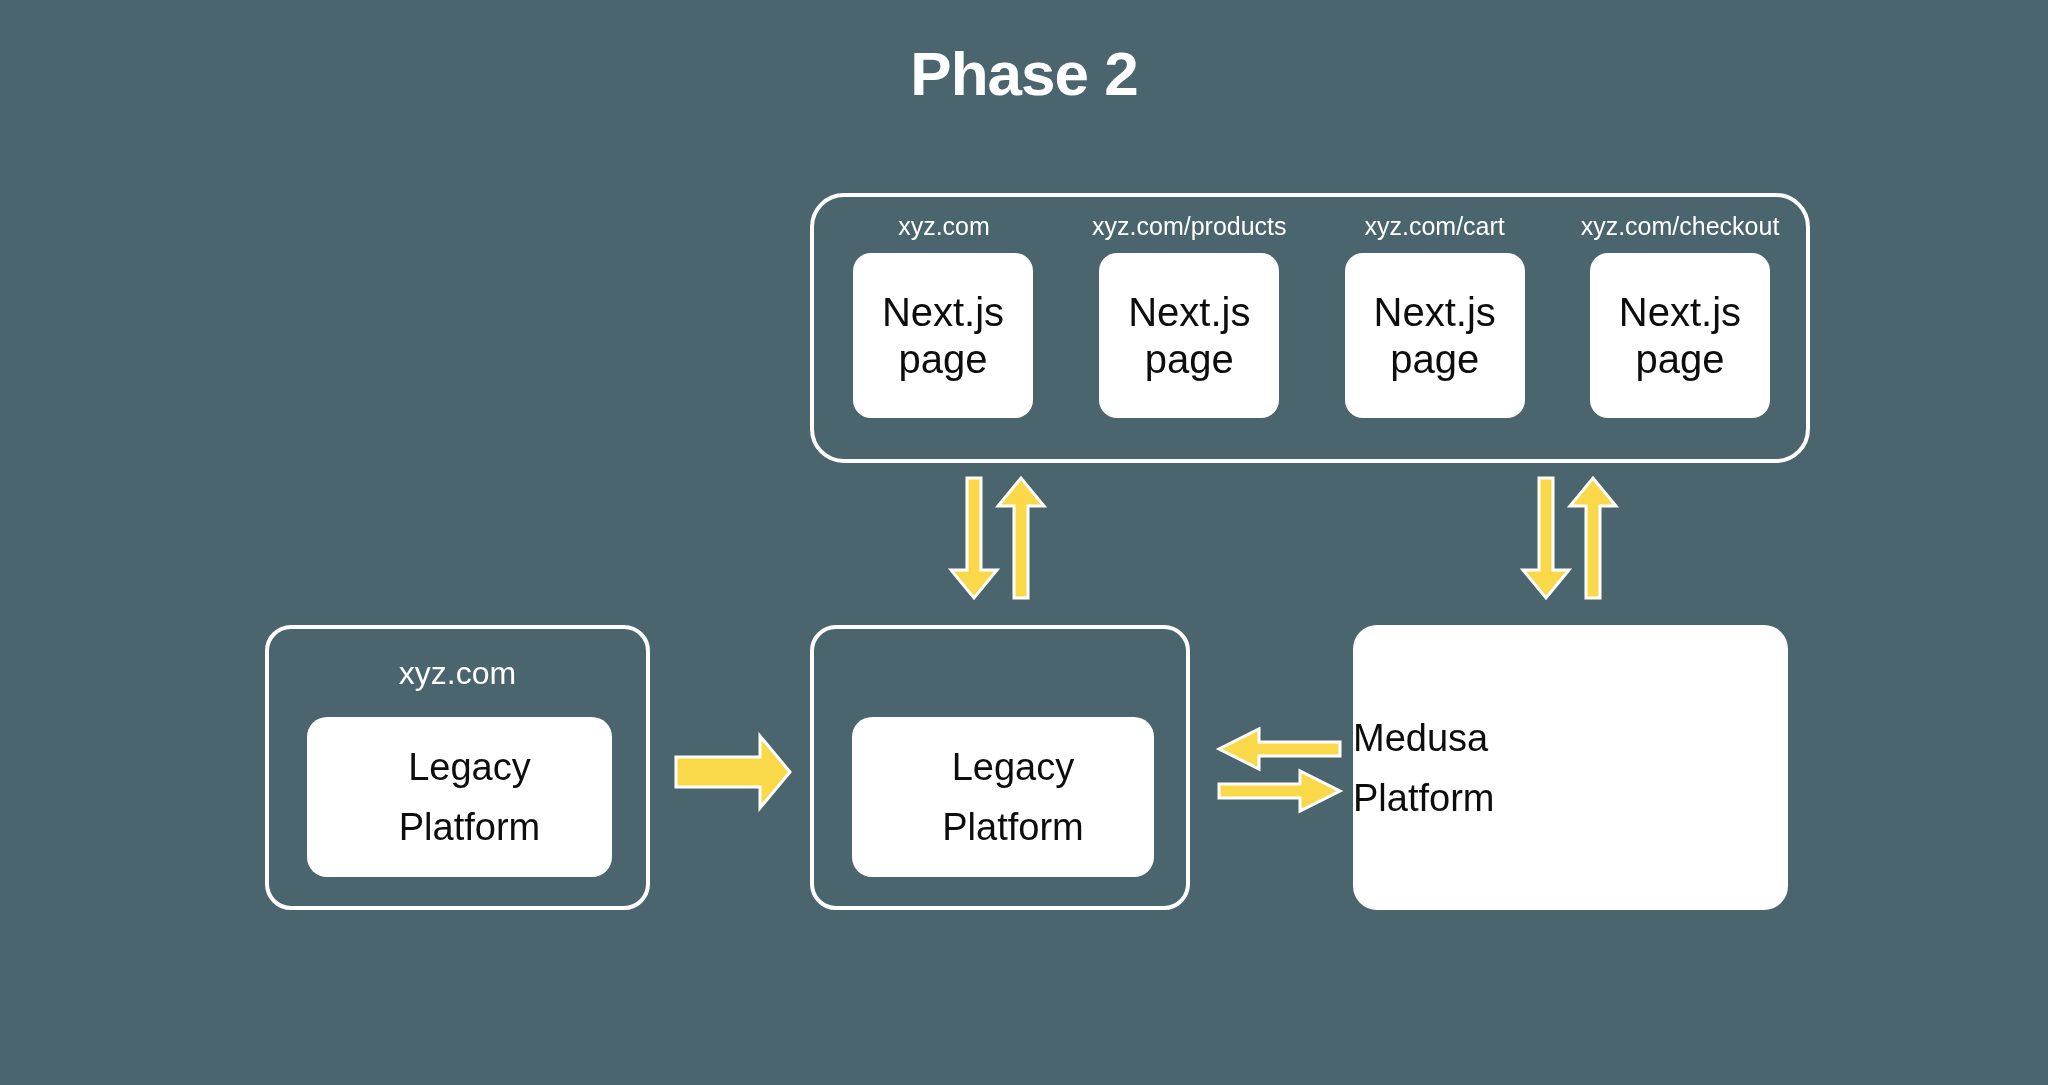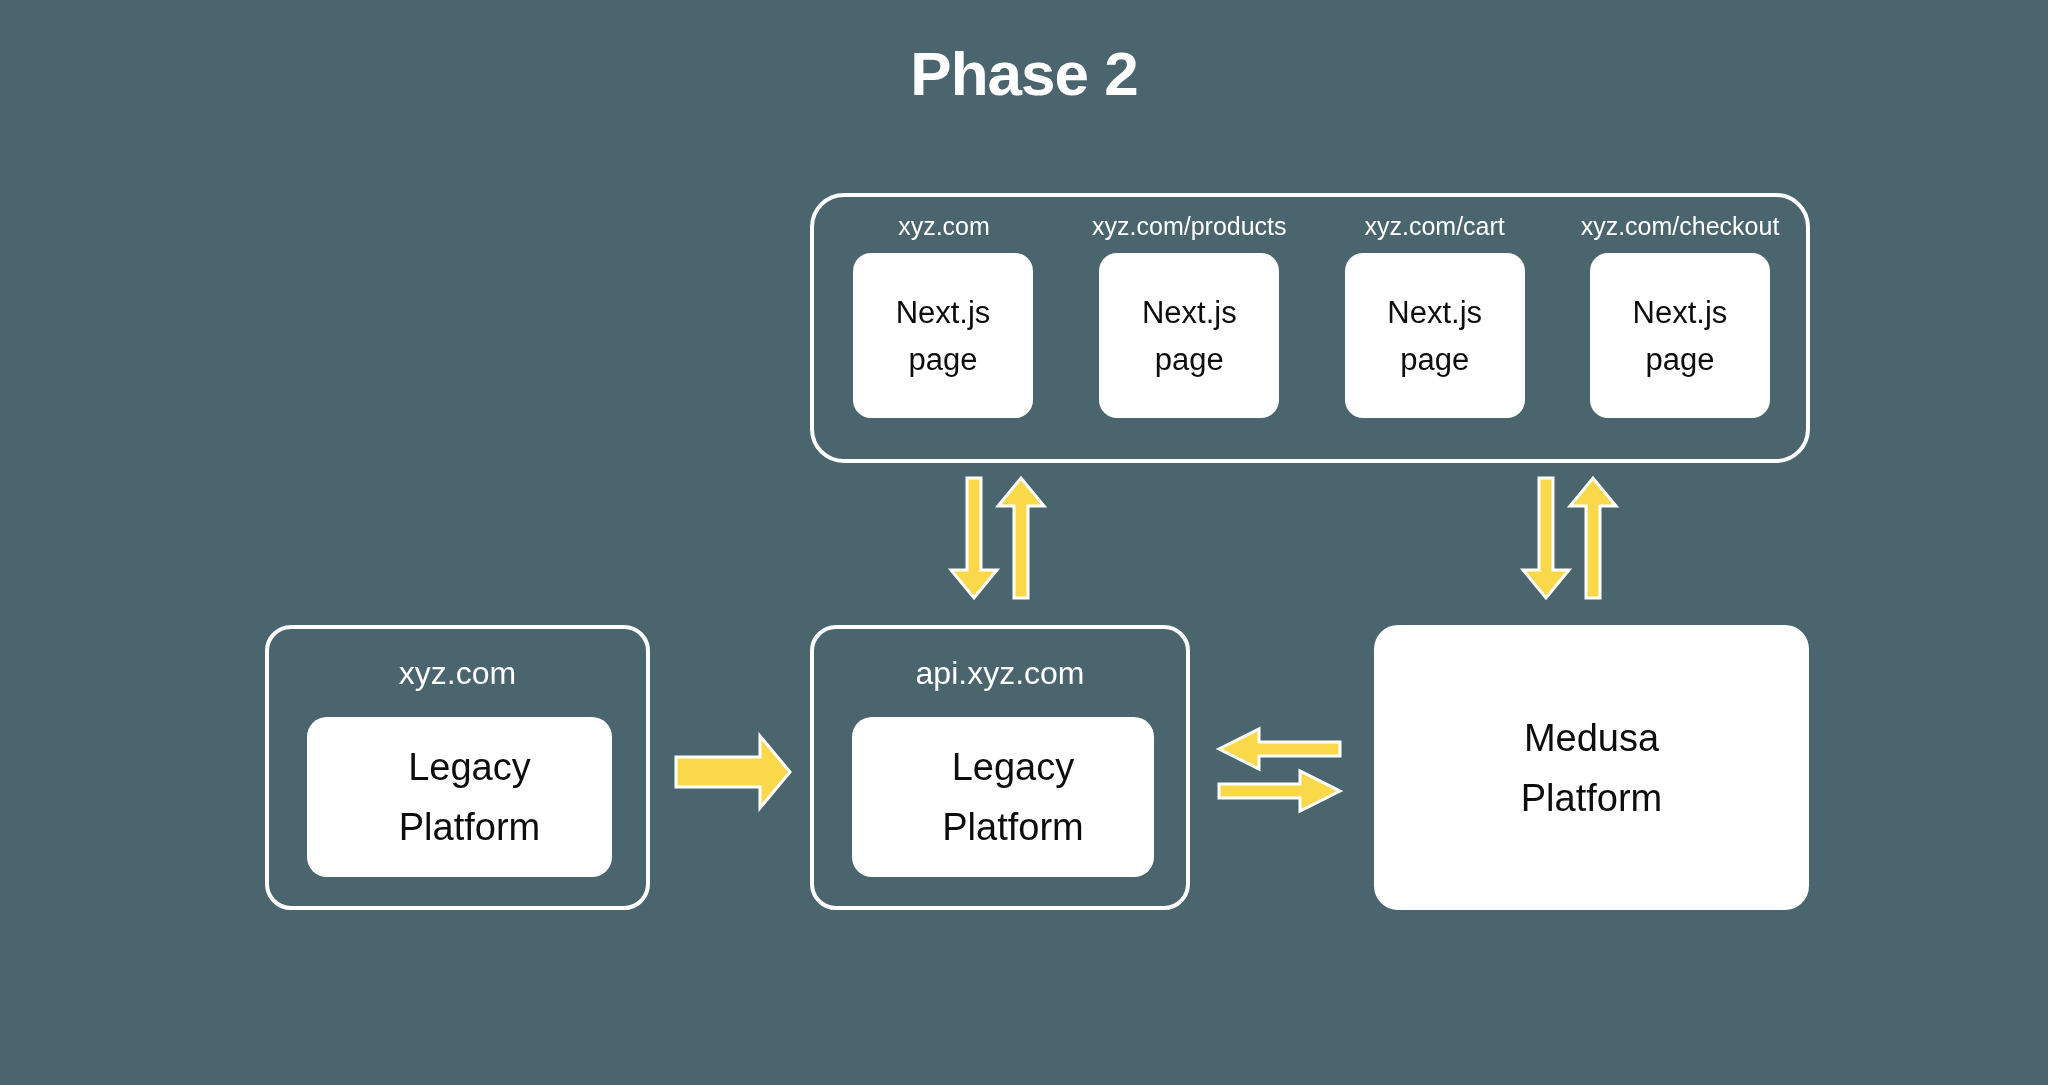--- a/index.html
+++ b/index.html
@@ -53,21 +53,21 @@
   }
   .page-card {
     width: 180px; height: 165px;
     background: #ffffff;
     border-radius: 18px;
     display: flex;
     flex-direction: column;
     align-items: center;
     justify-content: center;
     color: #0d0d0d;
-    font-size: 31px;
+    font-size: 40px;
     line-height: 47px;
     text-align: center;
   }
   .page-col:nth-child(1) .page-card { margin-right: 2px; }
 
   
   .outer-box {
     position: absolute;
     border: 4px solid #ffffff;
     border-radius: 26px;
@@ -102,27 +102,26 @@
   #box-api { left: 810px; top: 625px; width: 380px; height: 285px; }
   #box-api .inner-card { left: 38px; top: 88px; width: 302px; height: 160px; }
 
   #box-medusa {
     position: absolute;
     left: 1353px; top: 625px; width: 435px; height: 285px;
     background: #ffffff;
     border-radius: 24px;
     display: flex;
     flex-direction: column;
-    align-items: center;
+    align-items: flex-start;
     justify-content: center;
     color: #0d0d0d;
     text-align: center;
     font-size: 38px;
     line-height: 60px;
-    margin-left: 21px;
   }
 
   
   .arrows {
     position: absolute;
     left: 0; top: 0; width: 2048px; height: 1085px;
     pointer-events: none;
   }
 
   
@@ -189,21 +188,20 @@
 
   <div class="outer-box" id="box-legacy-store">
     <div class="outer-label">xyz.com</div>
     <div class="inner-card">
       <span>Legacy</span>
       <span>Platform</span>
     </div>
   </div>
 
   <div class="outer-box" id="box-api">
-    <div class="outer-label">api.xyz.com</div>
     <div class="inner-card">
       <span>Legacy</span>
       <span>Platform</span>
     </div>
   </div>
 
   <div id="box-medusa">
     <span>Medusa</span>
     <span>Platform</span>
   </div>

